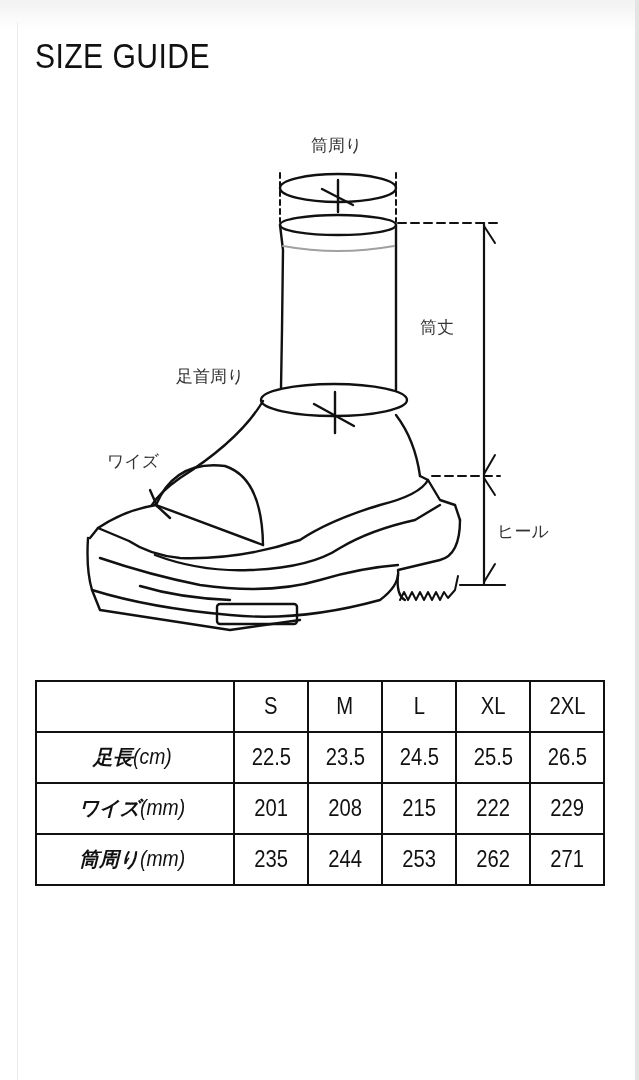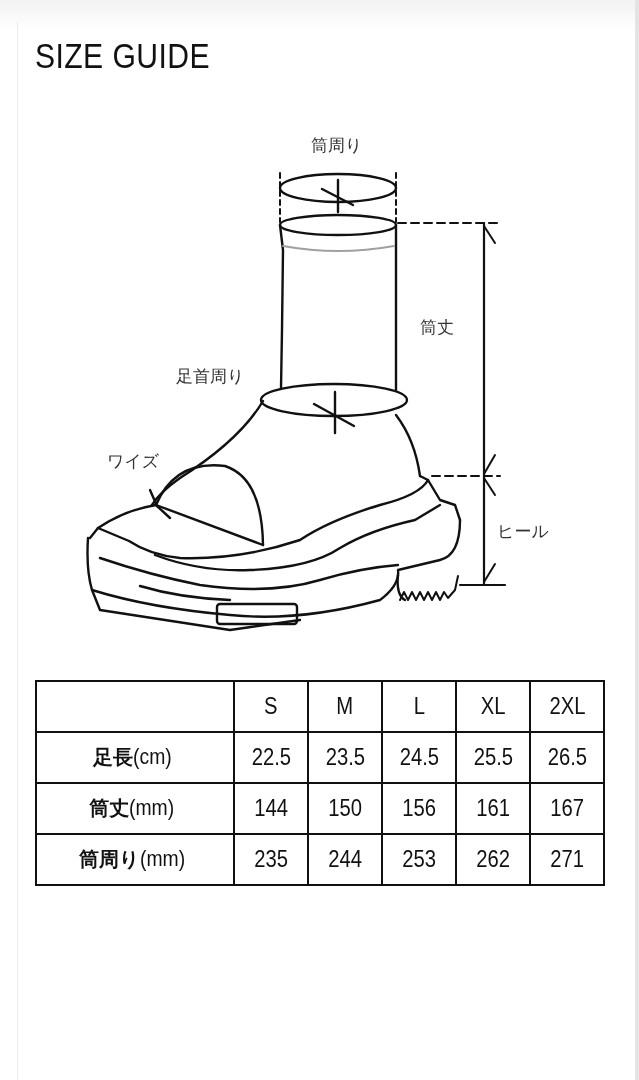--- a/index.html
+++ b/index.html
@@ -28,21 +28,21 @@
   }
   table.size {
     position: absolute; left: 35px; top: 680px;
     border-collapse: collapse; table-layout: fixed;
   }
   table.size td {
     border: 2px solid #111; height: 49px; padding: 0;
     text-align: center; vertical-align: middle;
     font-size: 23px; color: #111;
   }
-  table.size td.hdr { width: 196px; font-weight: bold; font-family: "DejaVu Sans", sans-serif; font-size: 20px; }
+  table.size td.hdr { width: 196px; font-weight: bold; font-family: "DejaVu Sans", sans-serif; font-size: 20px; font-style: italic; }
   table.size td.val { width: 72px; }
   table.size td .num { display: inline-block; transform: scaleX(0.88); }
   table.size td .unit { font-weight: normal; font-family: "Liberation Sans", sans-serif; font-size: 22px; display:inline-block; transform: scaleX(0.88); transform-origin: left center; }
 </style>
 </head>
 <body>
 
 <div class="topfade"></div>
 <div class="leftrule"></div>
 <div class="rightrule"></div>
@@ -118,30 +118,30 @@
 
   <tr>
     <td class="hdr"><span>足長</span><span class="unit">(cm)</span></td>
     <td class="val"><span class="num">22.5</span></td>
     <td class="val"><span class="num">23.5</span></td>
     <td class="val"><span class="num">24.5</span></td>
     <td class="val"><span class="num">25.5</span></td>
     <td class="val"><span class="num">26.5</span></td>
   </tr>
 
+  <tr>
+    <td class="hdr"><span>ワイズ</span><span class="unit">(mm)</span></td>
+    <td class="val"><span class="num">201</span></td>
+    <td class="val"><span class="num">208</span></td>
+    <td class="val"><span class="num">215</span></td>
+    <td class="val"><span class="num">222</span></td>
+    <td class="val"><span class="num">229</span></td>
+  </tr>
 
 
-  <tr>
-    <td class="hdr"><span>筒丈</span><span class="unit">(mm)</span></td>
-    <td class="val"><span class="num">144</span></td>
-    <td class="val"><span class="num">150</span></td>
-    <td class="val"><span class="num">156</span></td>
-    <td class="val"><span class="num">161</span></td>
-    <td class="val"><span class="num">167</span></td>
-  </tr>
 
 
   <tr>
     <td class="hdr"><span>筒周り</span><span class="unit">(mm)</span></td>
     <td class="val"><span class="num">235</span></td>
     <td class="val"><span class="num">244</span></td>
     <td class="val"><span class="num">253</span></td>
     <td class="val"><span class="num">262</span></td>
     <td class="val"><span class="num">271</span></td>
   </tr>

